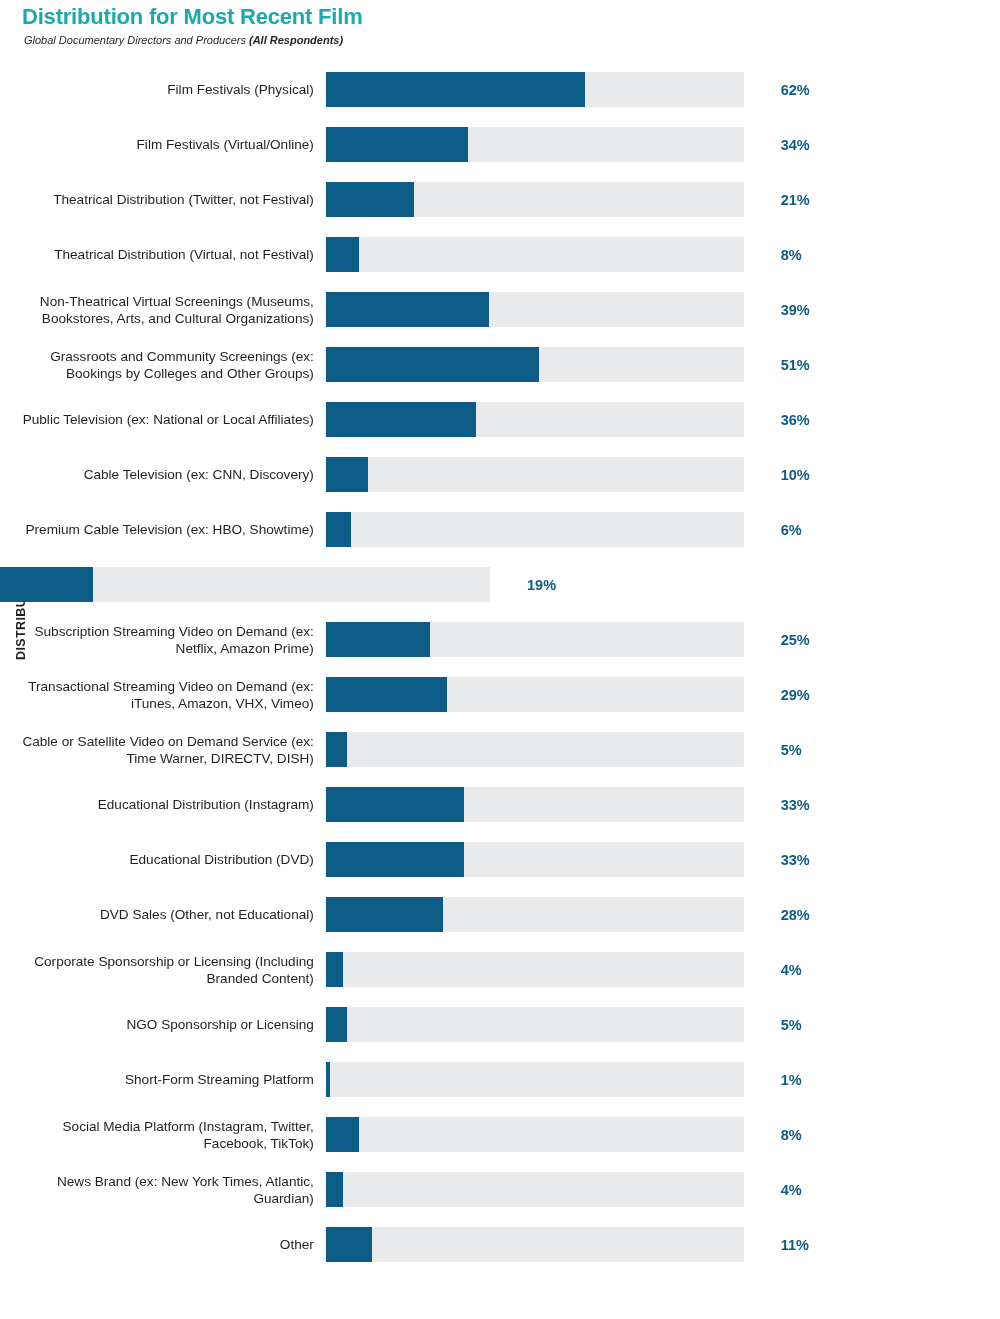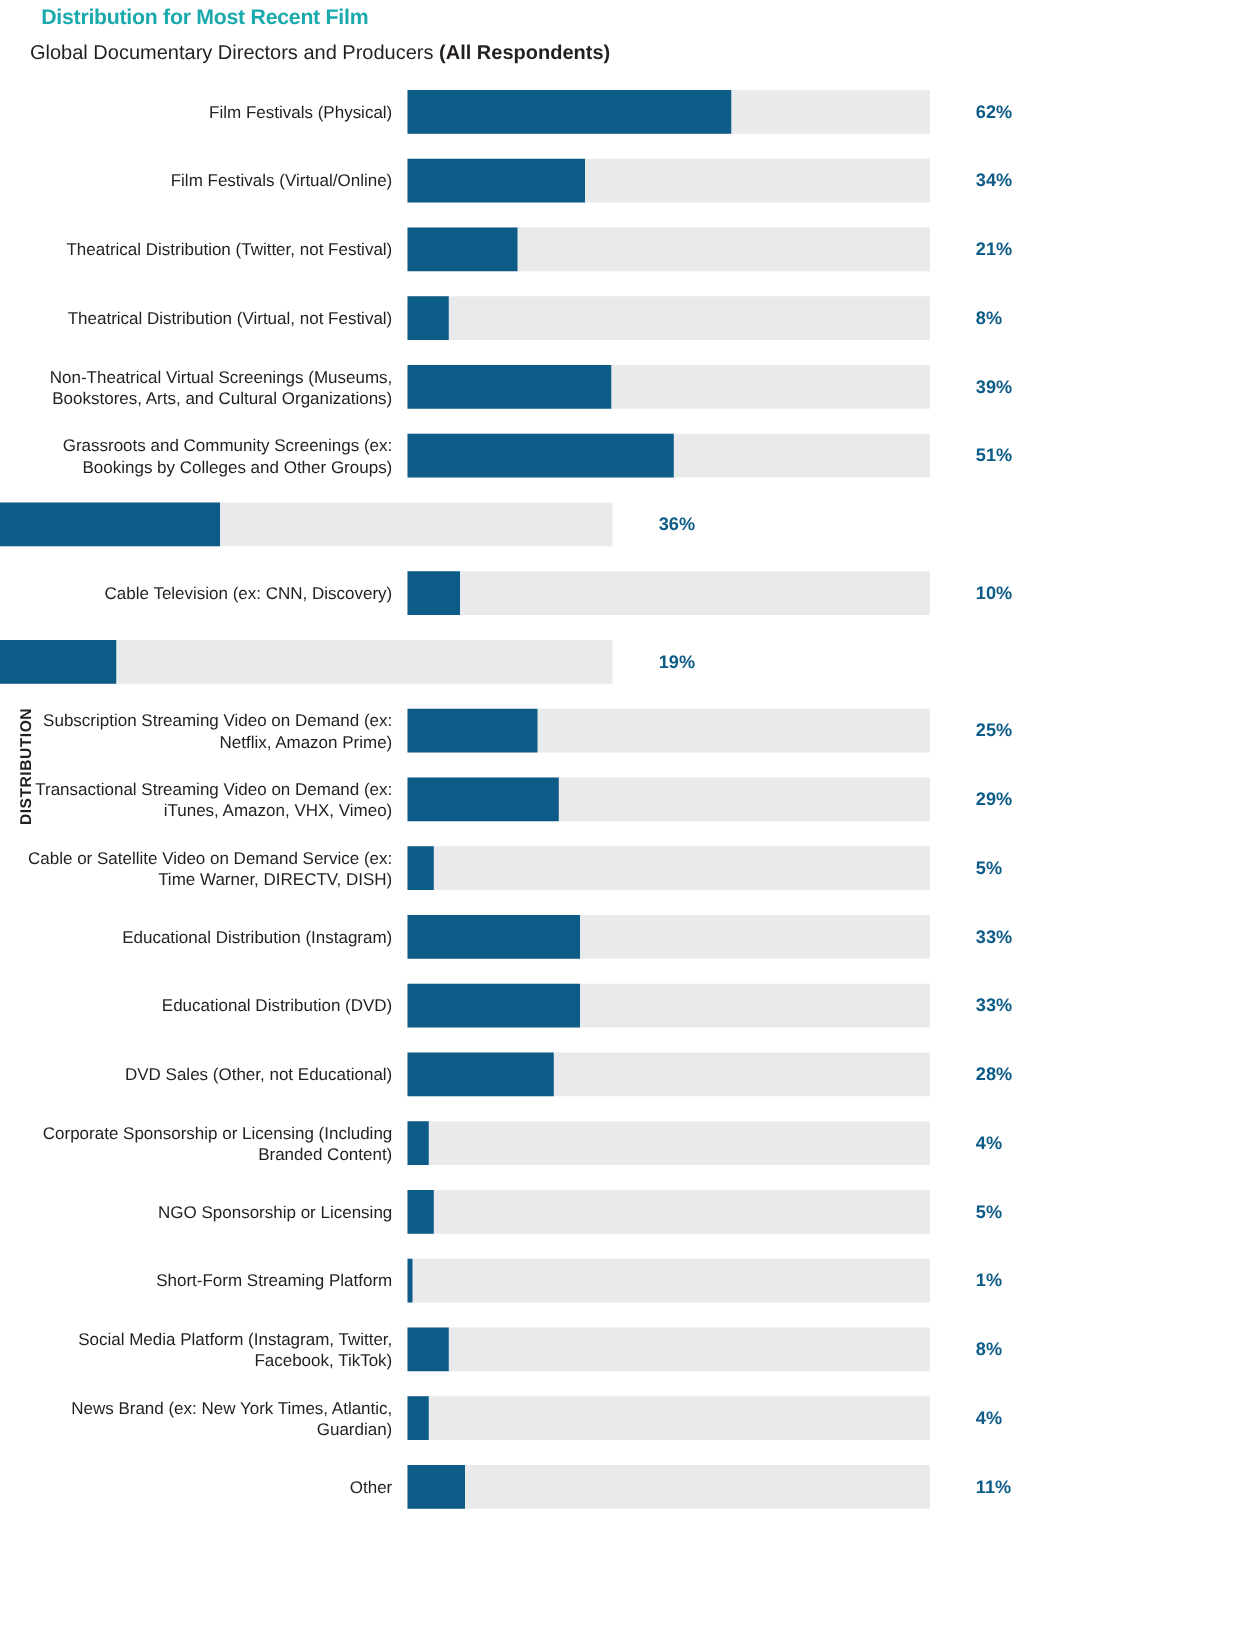--- a/index.html
+++ b/index.html
@@ -11,32 +11,33 @@
     width: 1000px;
     height: 1319px;
     font-family: "Liberation Sans", sans-serif;
     color: #231f20;
     position: relative;
     overflow: hidden;
   }
 
   .title {
     position: absolute;
-    left: 33px;
+    left: 22px;
     top: 4px;
-    font-size: 17px;
+    font-size: 22px;
     font-weight: bold;
     color: #1aa9ad;
     letter-spacing: -0.2px;
   }
   .subtitle {
     position: absolute;
     left: 24px;
     top: 34px;
-    font-size: 16px;
+    font-size: 11px;
+    font-style: italic;
     color: #231f20;
     white-space: nowrap;
   }
   .subtitle .bold {
     font-weight: bold;
   }
 
   .axis-label {
     position: absolute;
     left: 14px;
@@ -142,33 +143,41 @@
       <div class="row-value">39%</div>
     </div>
     <div class="row">
       <div class="row-label">Grassroots and Community Screenings (ex: Bookings by Colleges and Other Groups)</div>
       <div class="track">
         <div class="bar" style="width: 51%;"></div>
       </div>
       <div class="row-value">51%</div>
     </div>
     <div class="row">
+      <div class="row-label">Public Television (ex: National or Local Affiliates)</div>
       <div class="track">
         <div class="bar" style="width: 36%;"></div>
       </div>
       <div class="row-value">36%</div>
     </div>
     <div class="row">
       <div class="row-label">Cable Television (ex: CNN, Discovery)</div>
       <div class="track">
         <div class="bar" style="width: 10%;"></div>
       </div>
       <div class="row-value">10%</div>
     </div>
     <div class="row">
+      <div class="row-label">Premium Cable Television (ex: HBO, Showtime)</div>
+      <div class="track">
+        <div class="bar" style="width: 6%;"></div>
+      </div>
+      <div class="row-value">6%</div>
+    </div>
+    <div class="row">
       <div class="track">
         <div class="bar" style="width: 19%;"></div>
       </div>
       <div class="row-value">19%</div>
     </div>
     <div class="row">
       <div class="row-label">Subscription Streaming Video on Demand (ex: Netflix, Amazon Prime)</div>
       <div class="track">
         <div class="bar" style="width: 25%;"></div>
       </div>

